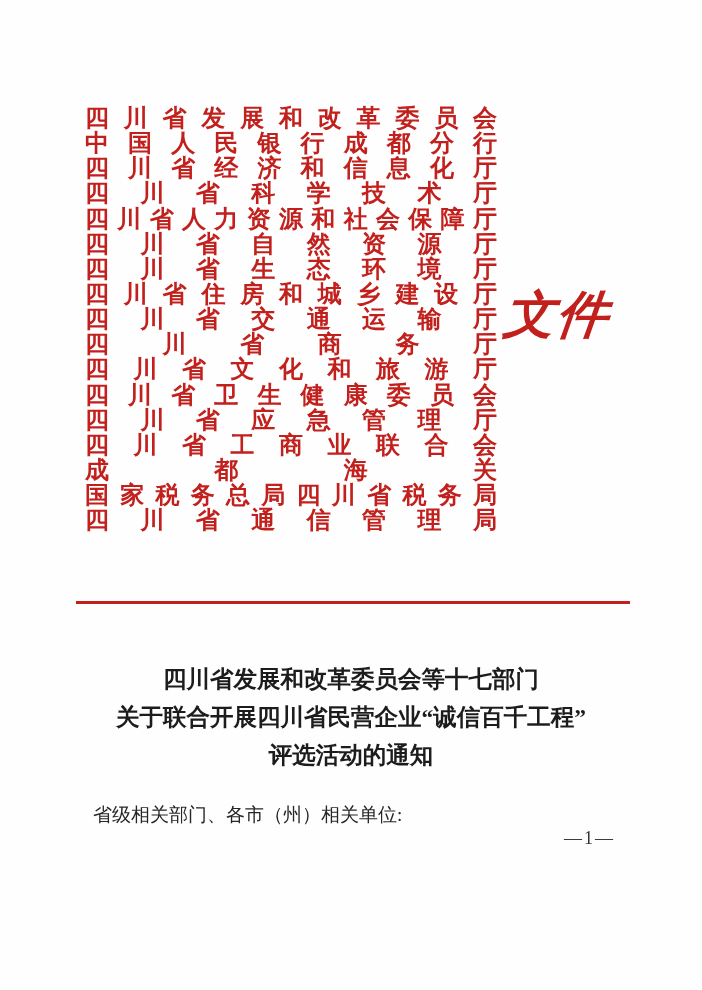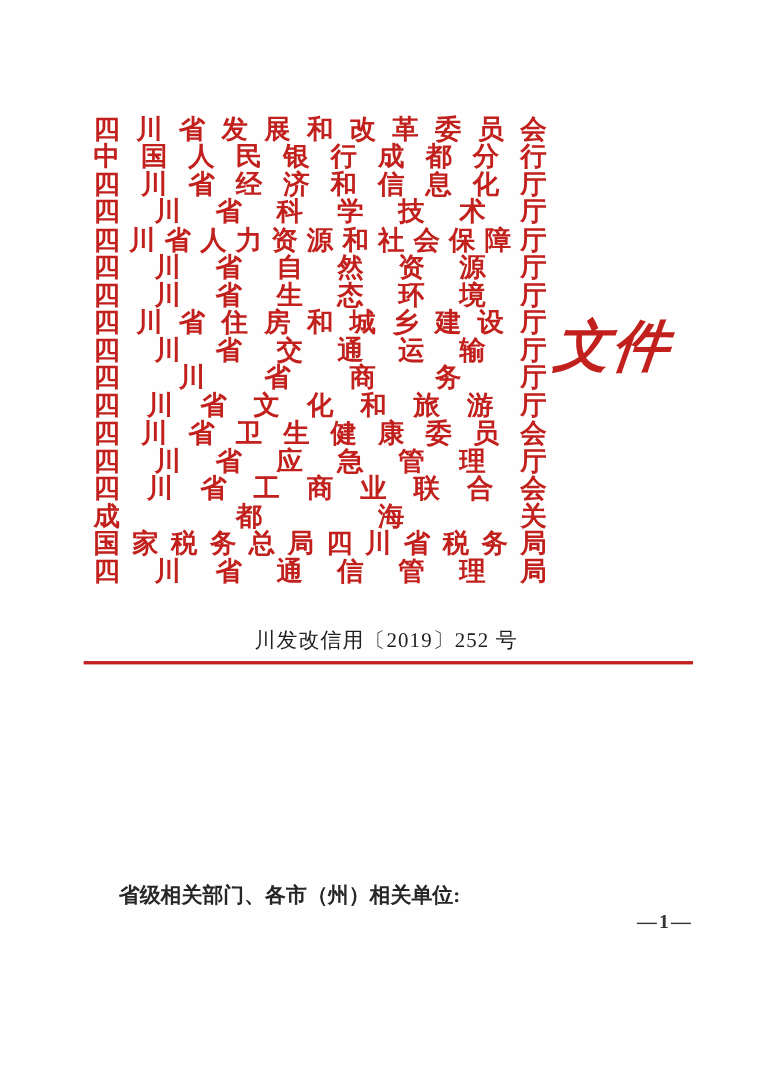--- a/index.html
+++ b/index.html
@@ -70,26 +70,25 @@
     width: 702px;
     text-align: center;
     font-size: 23.5px;
     font-weight: bold;
     color: #1c1c1c;
     line-height: 38px;
   }
   
   .body-text {
     position: absolute;
-    left: 108px;
+    left: 93px;
     top: 803px;
     width: 522px;
     font-size: 19px;
     color: #262626;
-    font-weight: bold;
   }
   .salutation { line-height: 24px; }
   .paragraph {
     margin-top: 13px;
     text-indent: 2em;
     line-height: 24px;
   }
   .page-number {
     margin-top: 1px;
     text-align: right;
@@ -288,23 +287,27 @@
         <span>通</span>
         <span>信</span>
         <span>管</span>
         <span>理</span>
         <span>局</span>
       </div>
     </div>
 
   <div class="stamp">文件</div>
 
-  <div class="doc-number">川发改信用〔2019〕252 号</div>
 
   <div class="red-line"></div>
 
+  <div class="title">
+    <div>四川省发展和改革委员会等十七部门</div>
+    <div>关于联合开展四川省民营企业“诚信百千工程”</div>
+    <div>评选活动的通知</div>
+  </div>
 
   <div class="body-text">
     <div class="salutation">省级相关部门、各市（州）相关单位:</div>
     <div class="page-number">—1—</div>
   </div>
 
 </div>
 
 </body></html>

